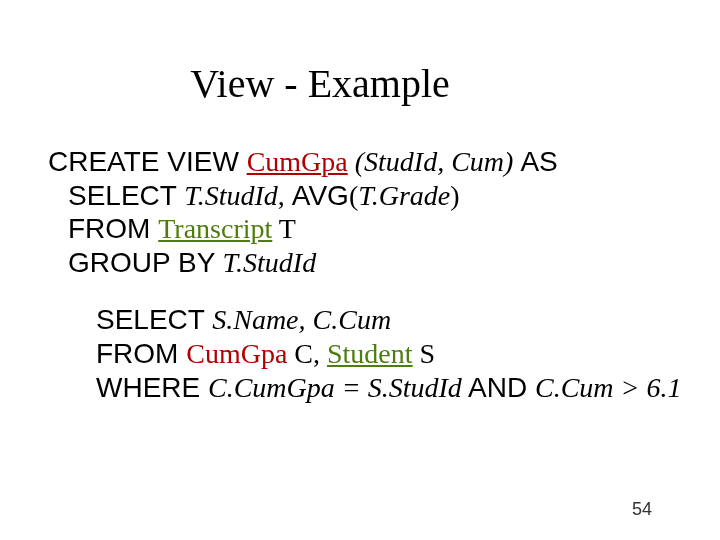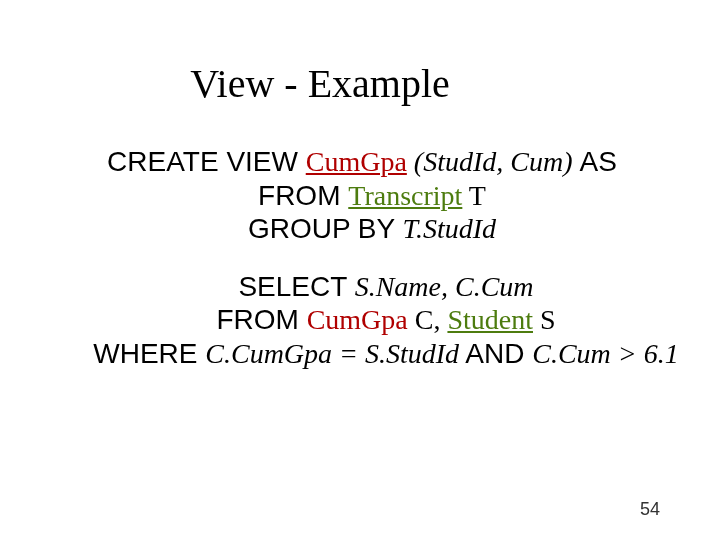--- a/index.html
+++ b/index.html
@@ -22,58 +22,60 @@
     position: absolute;
     top: 60px;
     left: 0;
     width: 640px;
     text-align: center;
     font-size: 40px;
   }
   .body {
     position: absolute;
     top: 145px;
-    left: 42px;
+    left: 48px;
     width: 640px;
     font-size: 28px;
     line-height: 1.2;
-    text-align: center;
   }
   .block-gap {
     margin-top: 24px;
     margin-left: 48px;
   }
   .serif-i { font-style: italic; }
   .hel { font-family: Arial, Helvetica, sans-serif; }
   .view-name { color: #b00000; text-decoration: underline; }
   .view-name-nou { color: #b00000; }
   .table-name { color: #4d7c0f; text-decoration: underline; }
   .pagenum {
     position: absolute;
     bottom: 20px;
-    right: 60px;
+    right: 68px;
     font-family: Arial, Helvetica, sans-serif;
     font-size: 18px;
     color: #333;
   }
   .row { white-space: nowrap; }
   .indent { padding-left: 20px; }
 </style>
 </head>
 <body>
 
 <div class="slide">
 
   <div class="title">View - Example</div>
 
   <div class="body">
 
     <div>
       <div class="row">
         <span class="hel">CREATE VIEW  </span><span class="view-name">CumGpa</span><span class="serif-i"> (</span><span class="serif-i">StudId</span><span class="serif-i">, </span><span class="serif-i">Cum</span><span class="serif-i">) </span><span class="hel">AS</span>
+      </div>
+      <div class="row indent">
+        <span class="hel">SELECT  </span><span class="serif-i">T.StudId</span><span>,  </span><span class="hel">AVG</span><span>(</span><span class="serif-i">T.Grade</span><span>)</span>
       </div>
       <div class="row indent">
         <span class="hel">FROM </span><span class="table-name">Transcript</span><span> T</span>
       </div>
       <div class="row indent">
         <span class="hel">GROUP BY </span><span class="serif-i">T.StudId</span>
       </div>
     </div>
 
     <div class="block-gap">

